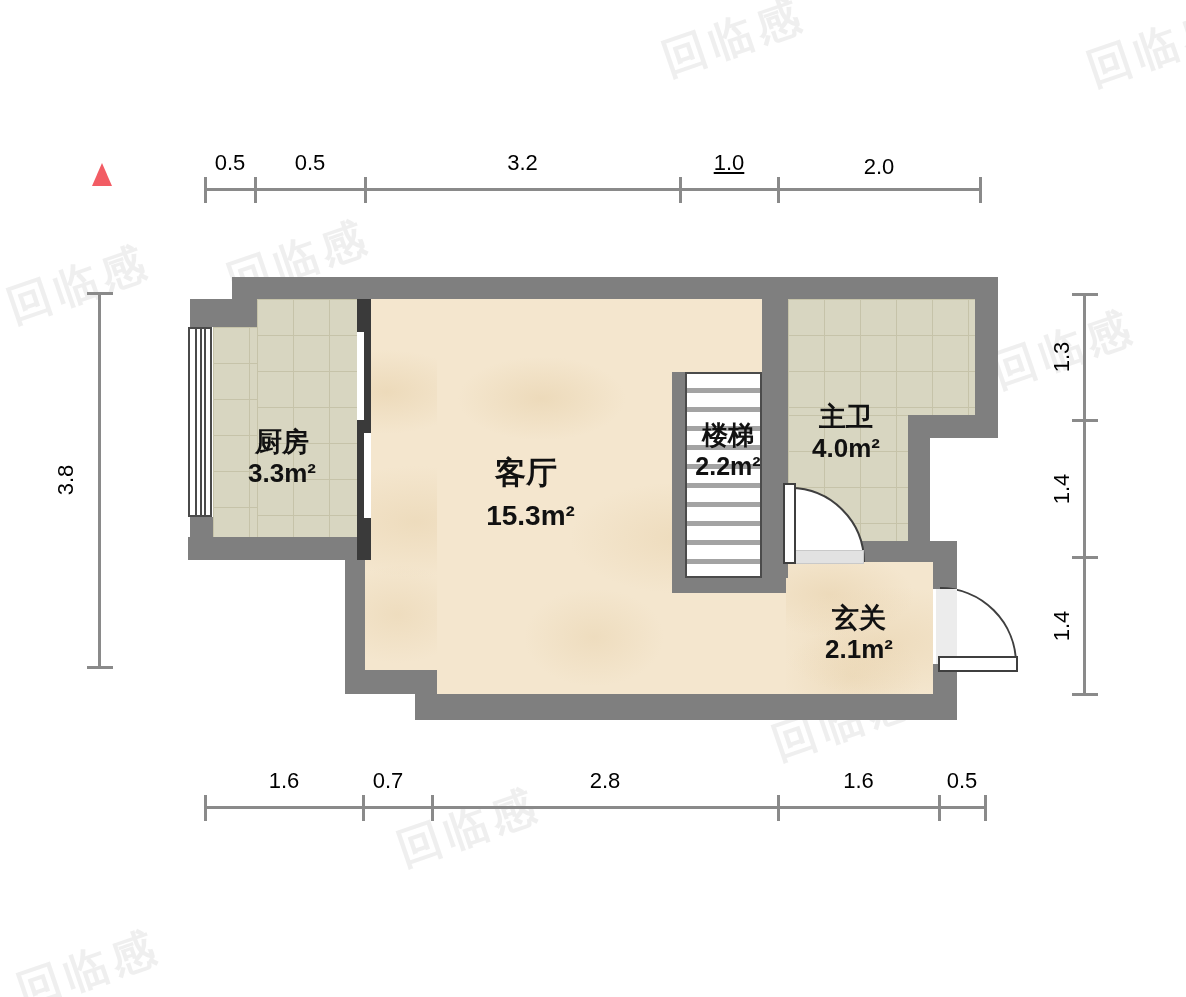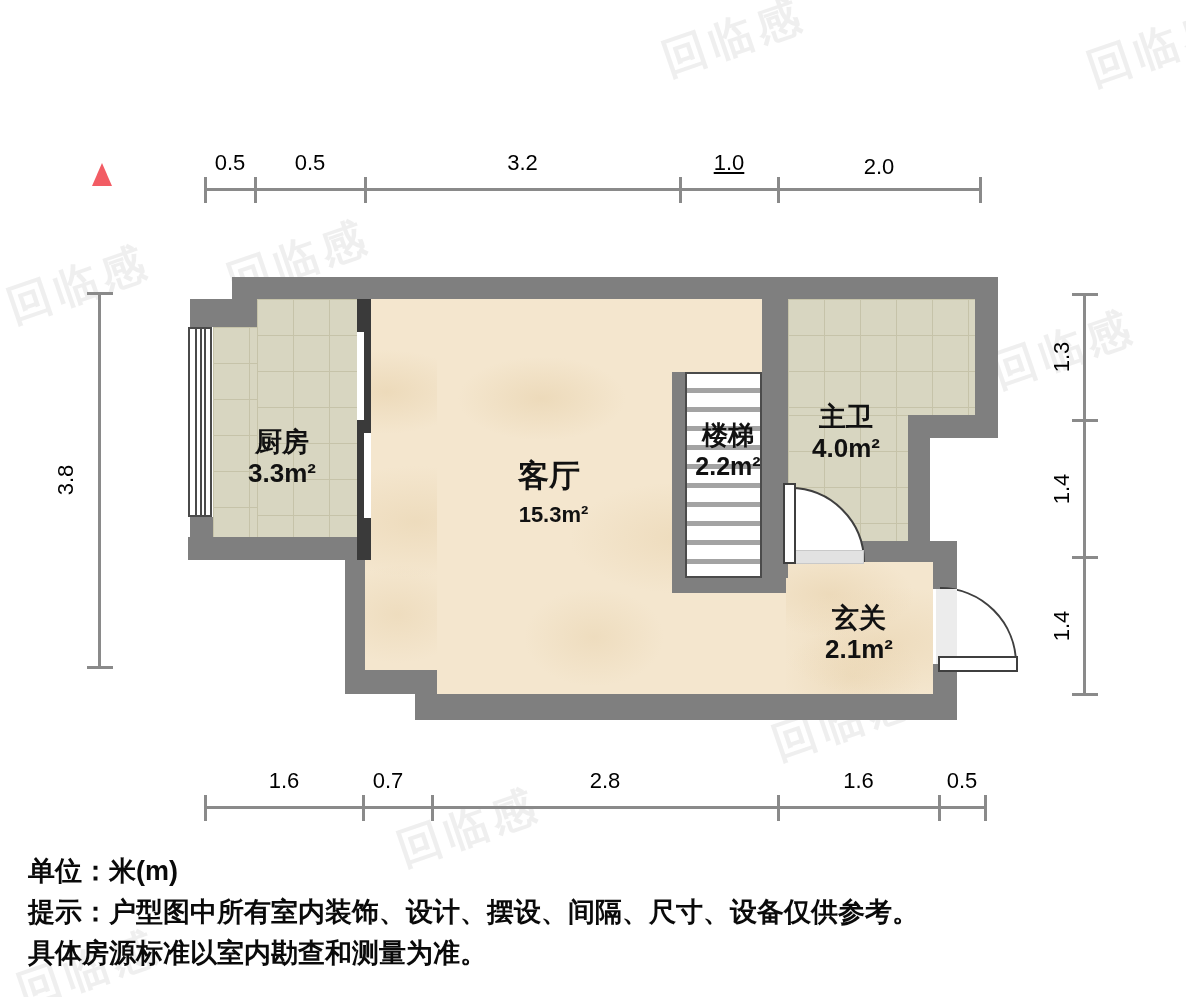--- a/index.html
+++ b/index.html
@@ -142,36 +142,31 @@
   <div class="threshold" style="left:786px;top:550px;width:78px;height:14px;"></div>
   <div class="sill" style="left:936px;top:589px;width:21px;height:75px;"></div>
   <div class="leaf" style="left:783px;top:483px;width:13px;height:81px;"></div>
   <div class="leaf" style="left:938px;top:656px;width:80px;height:16px;"></div>
 
   <div id="rooms">
       <div class="room-label" style="left: 282px; top: 430px; font-size: 27px; margin-top: 28px;">
         <div class="rname">厨房</div>
         <div class="rarea" style="font-size: 26px;">3.3m²</div>
       </div>
-      <div class="room-label" style="left: 549px; top: 493px; font-size: 31px; gap: 8px;">
+      <div class="room-label" style="left: 526px; top: 493px; font-size: 31px; gap: 8px;">
         <div class="rname">客厅</div>
-        <div class="rarea" style="font-size: 22px; margin-left: 9px;">15.3m²</div>
+        <div class="rarea" style="font-size: 28px; margin-left: 9px;">15.3m²</div>
       </div>
       <div class="room-label" style="left: 728px; top: 451px; font-size: 26px;">
         <div class="rname">楼梯</div>
         <div class="rarea" style="font-size: 25px;">2.2m²</div>
       </div>
       <div class="room-label" style="left: 846px; top: 433px; font-size: 27px;">
         <div class="rname">主卫</div>
         <div class="rarea" style="font-size: 26px;">4.0m²</div>
       </div>
       <div class="room-label" style="left: 859px; top: 634px; font-size: 27px;">
         <div class="rname">玄关</div>
         <div class="rarea" style="font-size: 26px;">2.1m²</div>
       </div>
     </div>
 
-  <div class="notes">
-    <div>单位：米(m)</div>
-    <div>提示：户型图中所有室内装饰、设计、摆设、间隔、尺寸、设备仅供参考。</div>
-    <div>具体房源标准以室内勘查和测量为准。</div>
-  </div>
 </div>
 
 </body></html>

